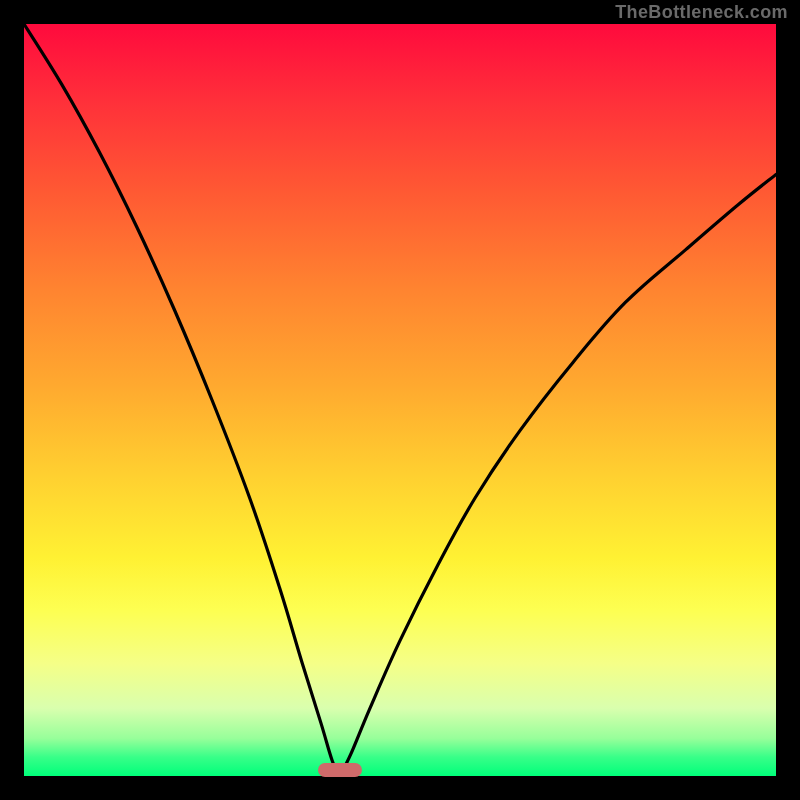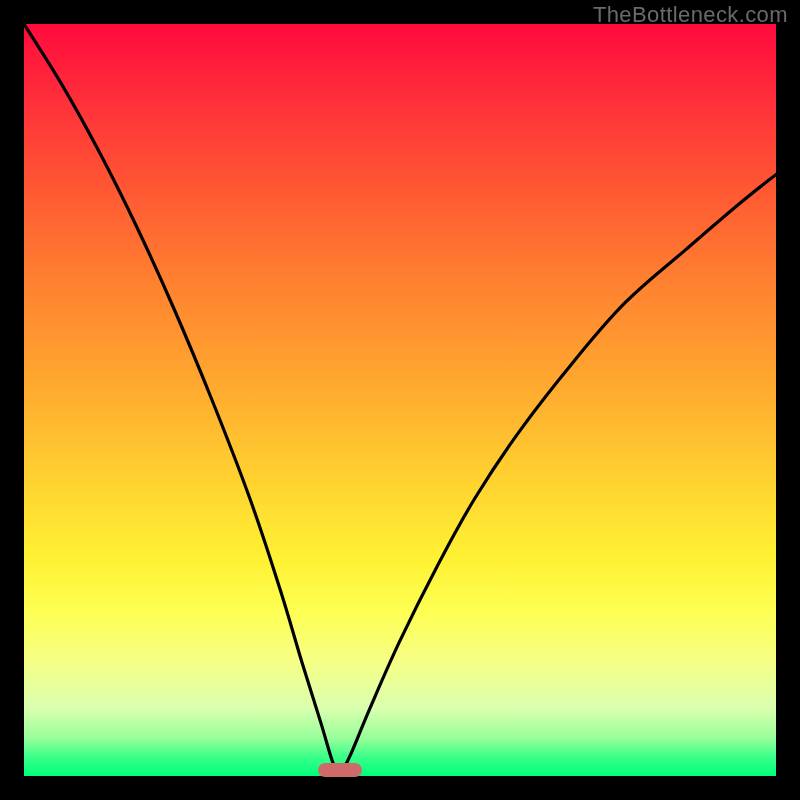--- a/index.html
+++ b/index.html
@@ -32,22 +32,22 @@
       #97ff9a 95%,
       #38ff88 97.5%,
       #00ff7a 100%
     );
   }
   .watermark {
     position: absolute;
     top: 2px;
     right: 12px;
     color: #6a6a6a;
-    font-size: 22px;
-    font-weight: 400;
+    font-size: 18px;
+    font-weight: 700;
     letter-spacing: 0.4px;
     user-select: none;
   }
   svg.curves {
     position: absolute;
     left: 0;
     top: 0;
     width: 752px;
     height: 752px;
   }

